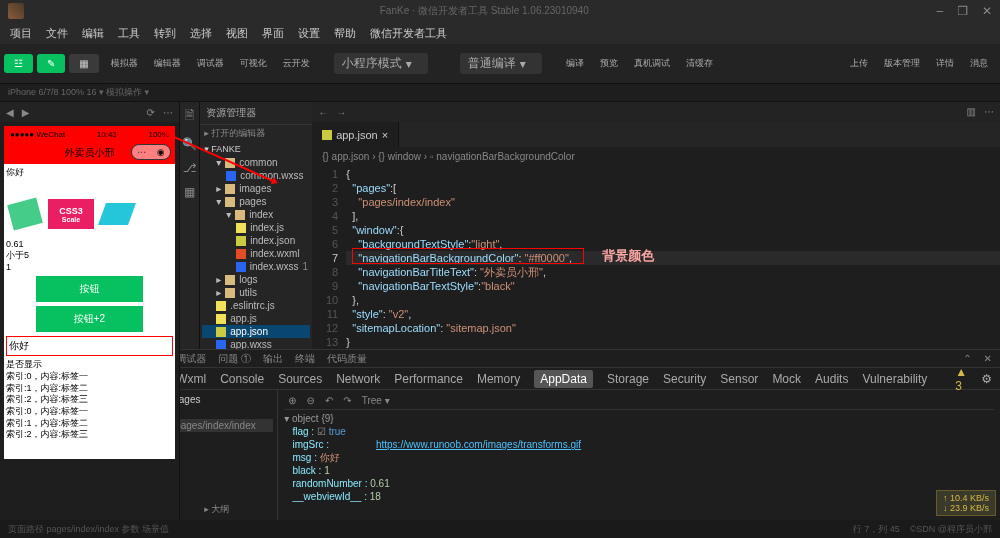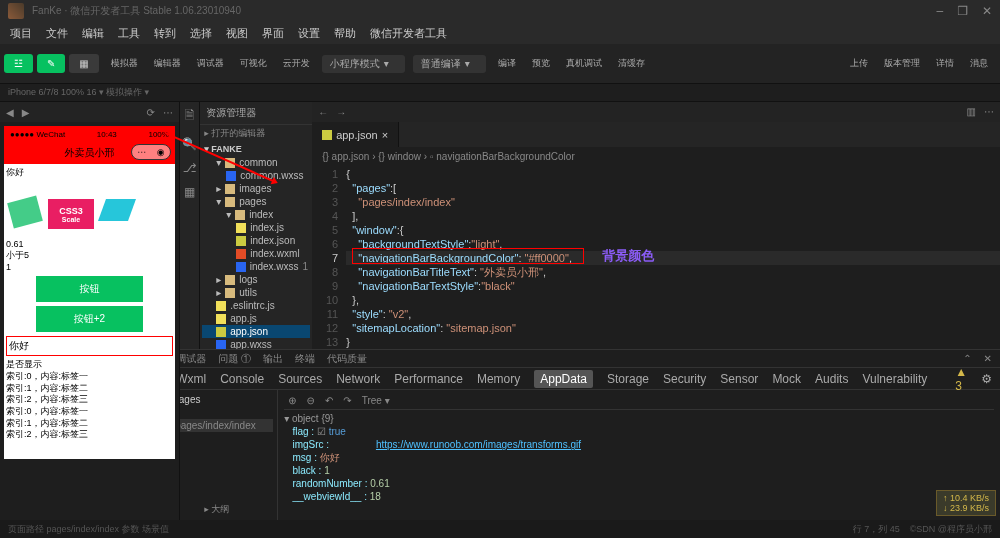--- a/index.html
+++ b/index.html
@@ -1,38 +1,38 @@
 <!DOCTYPE html>
 <html><head>
 <meta charset="utf-8">
 <style>
 * { margin: 0; padding: 0; box-sizing: border-box; font-family: "Microsoft YaHei", sans-serif; }
 body { background: #1e1e1e; color: #ccc; width: 1000px; height: 538px; overflow: hidden; font-size: 11px; position: relative; }
 .titlebar { height: 22px; background: #2a2a2a; display: flex; align-items: center; padding: 0 8px; color: #888; }
 .titlebar-avatar { width: 16px; height: 16px; background: linear-gradient(45deg,#8a5a3a,#4a3a2a); margin-right: 8px; border-radius: 2px; }
-.titlebar-center { flex: 1; font-size: 10px; color: #666; }
+.titlebar-center { flex: 1; text-align: center; font-size: 10px; color: #666; }
 .titlebar-ctrls { display: flex; gap: 14px; font-size: 12px; color: #888; }
 .menubar { height: 22px; background: #2a2a2a; display: flex; align-items: center; padding: 0 4px; gap: 2px; }
 .menubar-item { padding: 2px 6px; font-size: 11px; color: #ccc; }
 .toolbar { height: 40px; background: #232323; display: flex; align-items: center; padding: 0 4px; border-bottom: 1px solid #111; }
 .toolbar-btn { display: flex; flex-direction: column; align-items: center; padding: 2px 8px; font-size: 9px; color: #aaa; gap: 1px; }
 .toolbar-btn.green { background: #07c160; color: #fff; padding: 4px 10px; border-radius: 3px; margin-right: 4px; font-size: 10px; }
 .toolbar-btn.gray { background: #3a3a3a; color: #ccc; padding: 4px 10px; border-radius: 3px; margin-right: 4px; font-size: 10px; }
 .toolbar-spacer { flex: 1; }
-.toolbar-select { background: #333; color: #aaa; padding: 2px 16px 2px 8px; border-radius: 3px; font-size: 10px; margin: 0 4px; display: flex; align-items: center; gap: 4px; }
+.toolbar-select { background: #333; color: #aaa; padding: 2px 16px 2px 8px; border-radius: 3px; font-size: 12px; margin: 0 16px; display: flex; align-items: center; gap: 4px; }
 .sub-toolbar { height: 18px; background: #1e1e1e; display: flex; align-items: center; padding: 0 8px; font-size: 9px; color: #666; border-bottom: 1px solid #111; }
 .main { display: flex; height: 420px; }
 .simulator { width: 196px; background: #1e1e1e; border-right: 1px solid #111; position: relative; }
 .sim-top { height: 20px; display: flex; align-items: center; padding: 0 6px; gap: 8px; font-size: 10px; color: #888; background:#232323;}
 .sim-screen { margin: 4px; background: #fff; color: #000; height: 333px; position: relative; overflow: hidden; }
 .sim-status { background: red; height: 16px; display: flex; justify-content: space-between; align-items: center; padding: 0 6px; font-size: 8px; color: #000; }
 .sim-nav { background: red; height: 22px; display: flex; align-items: center; justify-content: center; font-size: 10px; color: #000; position: relative; }
 .sim-capsule { position: absolute; right: 4px; top: 2px; width: 40px; height: 16px; border: 1px solid #333; border-radius: 10px; background: rgba(255,255,255,0.5); display: flex; align-items: center; justify-content: space-around; font-size: 9px; }
 .sim-body { padding: 2px; font-size: 9px; color: #000; }
-.css3-row { display: flex; gap: 8px; margin: 20px 4px 10px; align-items: flex-start; }
+.css3-row { display: flex; gap: 8px; margin: 20px 4px 10px; align-items: center; }
 .css3-green { width: 30px; height: 26px; background: #4c8; transform: rotate(-15deg); }
 .css3-pink { width: 46px; height: 30px; background: #e91e63; display: flex; flex-direction: column; align-items: center; justify-content: center; color: #fff; font-size: 9px; font-weight: bold; }
 .css3-teal { width: 30px; height: 22px; background: #26c6da; transform: skewX(-20deg); }
 .sim-btn { background: #07c160; color: #fff; text-align: center; padding: 6px; margin: 4px 30px; font-size: 10px; }
 .sim-input { border: 1px solid red; padding: 2px; margin: 2px 0; font-size: 10px; }
 .sim-list div { font-size: 9px; line-height: 1.3; }
 .left-strip { width: 22px; background: #252525; border-right: 1px solid #111; display: flex; flex-direction: column; align-items: center; padding-top: 4px; gap: 10px; color: #888; font-size: 12px; }
 .explorer { width: 122px; background: #252525; color: #ccc; font-size: 10px; overflow: auto; }
 .explorer-hdr { padding: 4px 6px; font-size: 10px; color: #aaa; border-bottom: 1px solid #333;}
 .explorer-sec { padding: 2px 4px; font-size: 9px; color: #888; }
@@ -56,21 +56,21 @@
 .code { flex: 1; display: flex; font-family: Consolas, monospace; font-size: 11px; line-height: 14px; padding-top: 2px; position: relative; }
 .gutter { width: 34px; text-align: right; color: #555; padding-right: 8px; }
 .gutter div { height: 14px; }
 .code-lines { flex: 1; }
 .code-lines div { height: 14px; white-space: pre; }
 .tok-key { color: #9cdcfe; }
 .tok-str { color: #ce9178; }
 .tok-punc { color: #ccc; }
 .hl-line { background: #2a2a2a; }
 .red-box { border: 1px solid red; position: absolute; }
-.red-anno { color: #8b5cf6; font-size: 13px; font-weight: bold; position: absolute; }
+.red-anno { color: #fca5a5; font-size: 13px; font-weight: bold; position: absolute; }
 .red-arrow { position: absolute; width: 2px; background: red; transform-origin: top left; }
 .red-arrow::after { content: ""; position: absolute; bottom: -3px; left: -3px; width: 0; height: 0; border-left: 4px solid transparent; border-right: 4px solid transparent; border-top: 6px solid red; }
 .devtools { height: 175px; background: #1e1e1e; border-top: 1px solid #333; display: flex; flex-direction: column; margin-left:-144px;}
 .dt-top { height: 18px; display: flex; align-items: center; padding: 0 8px; gap: 12px; font-size: 10px; color: #888; border-bottom:1px solid #333;}
 .dt-tabs { height: 22px; display: flex; align-items: center; padding: 0 8px; gap: 14px; font-size: 12px; color: #aaa; border-bottom: 1px solid #333; }
 .dt-tabs .active { background: #555; padding: 2px 6px; border-radius: 2px; color: #fff; }
 .dt-body { flex: 1; display: flex; font-size: 10px; }
 .dt-pages { width: 110px; border-right: 1px solid #333; padding: 4px; color: #888; }
 .dt-main { flex: 1; padding: 2px 6px; font-family: Consolas, monospace; }
 .dt-filter { height: 18px; display: flex; align-items: center; gap: 10px; color: #888; padding: 0 4px; border-bottom: 1px solid #333; margin-bottom: 2px; }
@@ -219,21 +219,21 @@
   <div class="left-strip">
     <span>🗎</span>
     <span>🔍</span>
     <span>⎇</span>
     <span>▦</span>
   </div>
 
   <div class="explorer">
     <div class="explorer-hdr">资源管理器</div>
     <div class="explorer-sec">▸ 打开的编辑器</div>
-    <div class="explorer-sec" style="color:#ccc;font-weight:bold">▾ <span>FANKE</span></div>
+    <div class="explorer-sec" style="color:#ccc;font-weight:normal">▾ <span>FANKE</span></div>
     <div class="tree">
       <div class="tree-item l1">▾<span class="ico folder"></span><span>common</span></div>
       <div class="tree-item l2">
           <span class="ico wxss"></span>
           <span>common.wxss</span>
         </div>
       <div class="tree-item l1">▸<span class="ico folder"></span><span>images</span></div>
       <div class="tree-item l1">▾<span class="ico folder"></span><span>pages</span></div>
       <div class="tree-item l2">▾<span class="ico folder"></span><span>index</span></div>
       <div class="tree-item l3">

